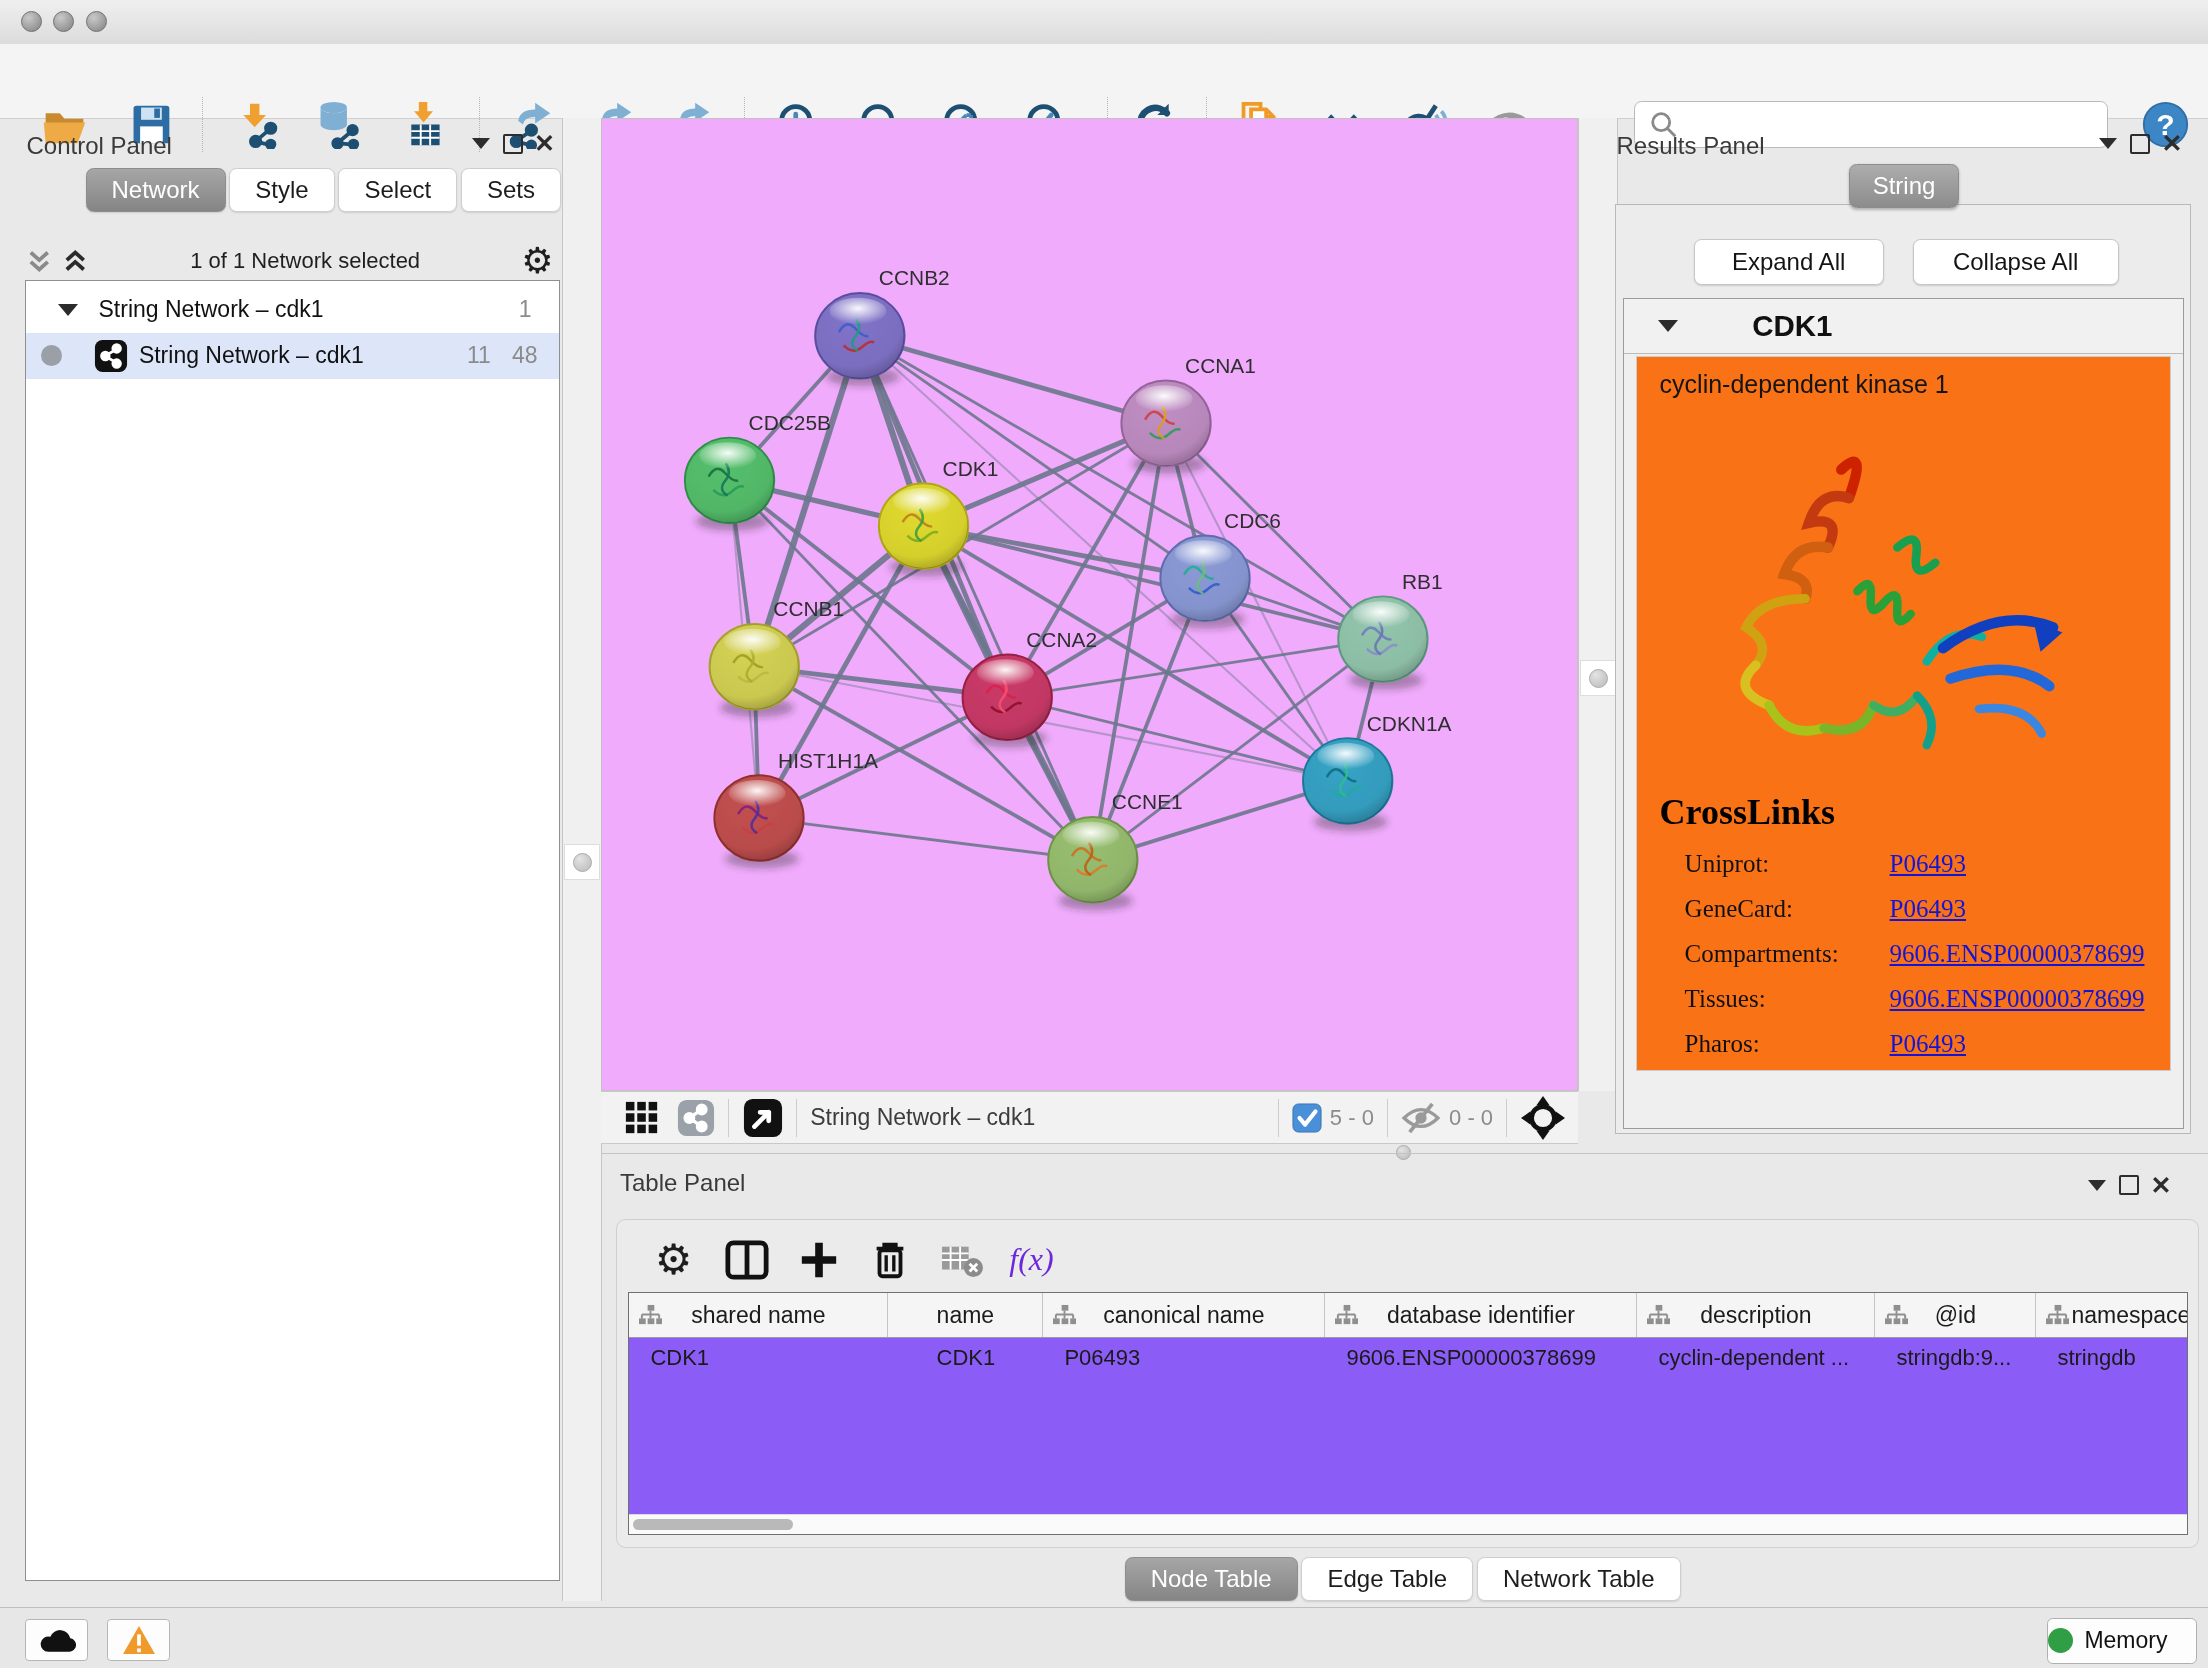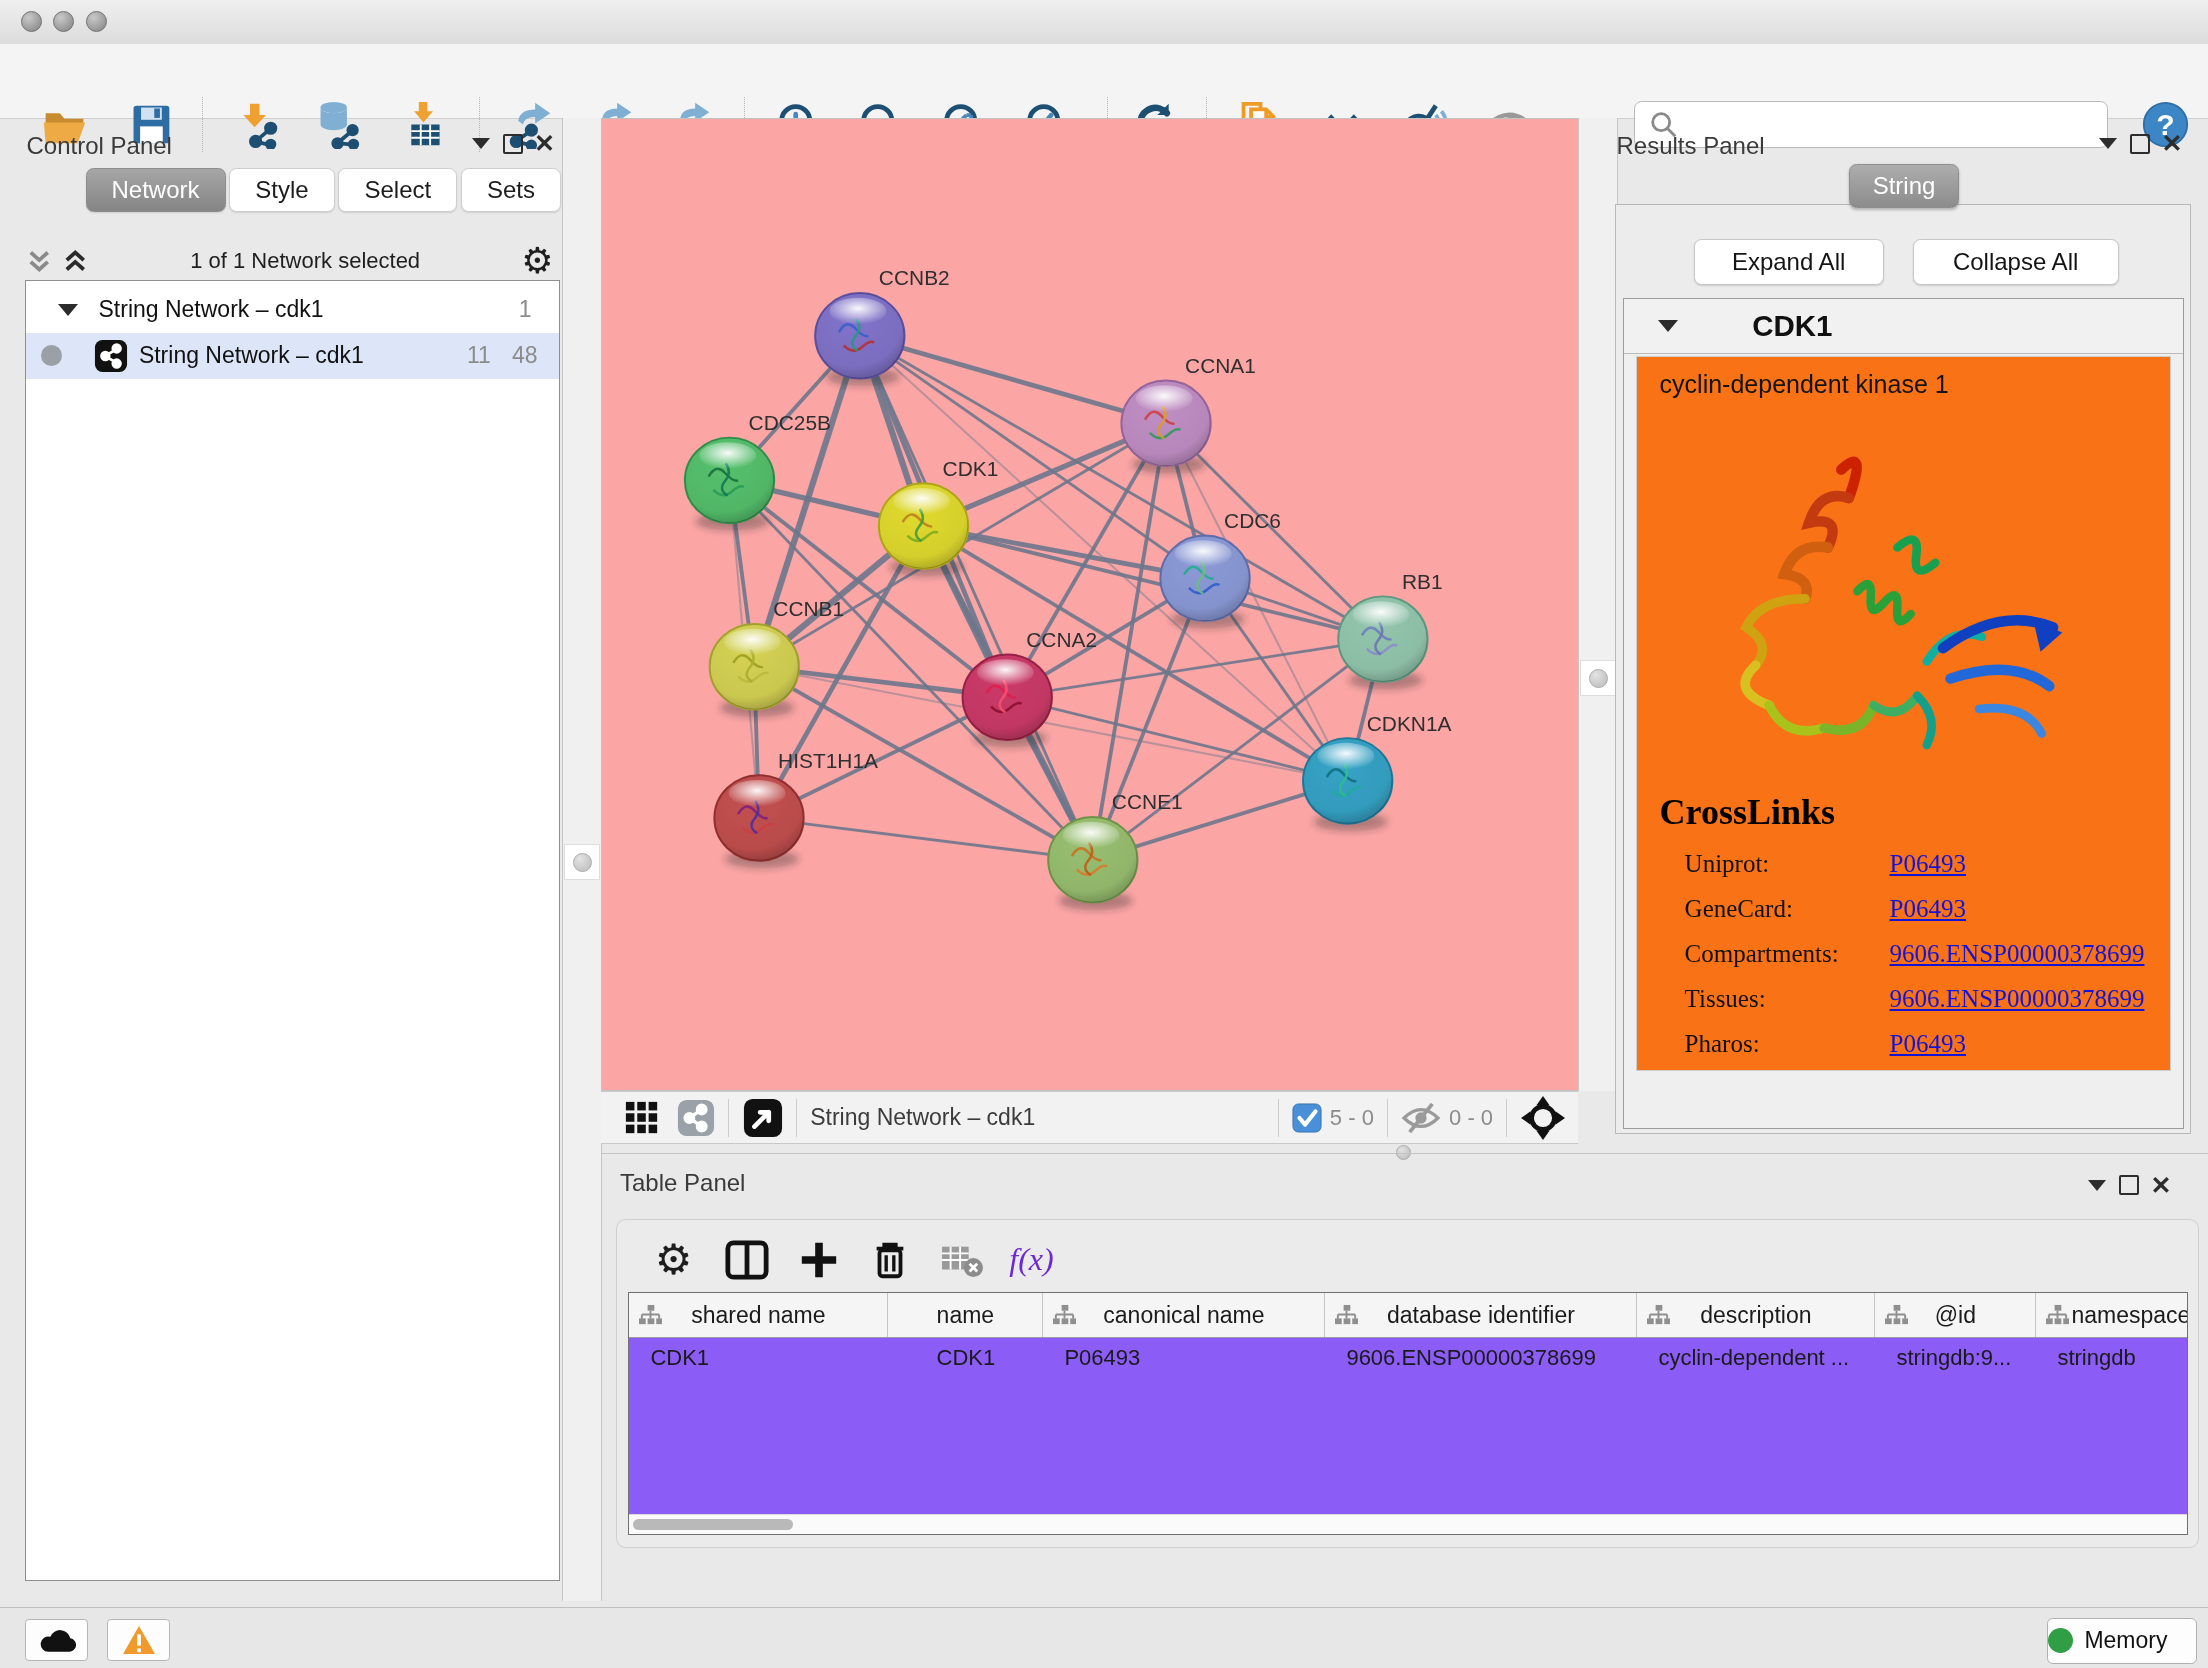--- a/index.html
+++ b/index.html
@@ -52,21 +52,21 @@
     border-top:12.4px solid #2b2b2b;}
   .gear{font-size:36px;color:#1e1e1e;line-height:1;}
   
   .vsplit{top:118px;width:38px;height:1483px;background:#f0f0f0;
     border-left:1px solid #c6c6c6;border-right:1px solid #c6c6c6;}
   .split-handle{position:absolute;width:34px;height:34px;background:#fff;border:1px solid #ddd;
     display:flex;align-items:center;justify-content:center;}
   .split-dot{width:19px;height:19px;border-radius:50%;
     background:radial-gradient(circle at 35% 30%,#e3e3e3,#b9b9b9);border:1px solid #aaa;box-sizing:border-box;}
   
-  #net-canvas{left:601px;top:118px;width:977px;height:973px;background:#fca5a5;
+  #net-canvas{left:601px;top:118px;width:977px;height:973px;background:#f0abfc;
     border:1px solid #c2c2c2;box-sizing:border-box;}
   #view-toolbar{left:601px;top:1091px;width:977px;height:53px;background:#f2f2f2;
     border-top:1px solid #c9c9c9;border-bottom:1px solid #c9c9c9;box-sizing:border-box;
     display:flex;align-items:center;}
   .vt-sep{width:0;height:38px;border-left:1px solid #cdcdcd;margin:0 13.3px;}
   #vt-title{font-size:23px;color:#3c3c3c;}
   .vt-count{font-size:22px;color:#8b8b8b;margin-left:7.6px;}
   
   #results-panel{left:1607px;top:124px;width:601px;height:1010px;}
   #rp-tab{position:absolute;left:242px;top:40px;width:108px;height:42px;
@@ -819,20 +819,25 @@
             <div class="td" style="width: 312px;">9606.ENSP00000378699</div>
             <div class="td" style="width: 238px;">cyclin-dependent ...</div>
             <div class="td" style="width: 161px;">stringdb:9...</div>
             <div class="td" style="width: 190px;">stringdb</div>
           </div>
         <div id="table-scroll">
           <div id="scroll-thumb"></div>
         </div>
       </div>
     </div>
+    <div id="tp-tabs">
+        <div class="tab active">Node Table</div>
+        <div class="tab">Edge Table</div>
+        <div class="tab">Network Table</div>
+      </div>
   </div>
 
   <div id="statusbar" class="abs">
     <div class="sb-btn" style="left:25px">
       <svg width="38" height="28.5" viewBox="0 0 40 30">
           <path d="M11 27a8 8 0 1 1 2-15.7A11 11 0 0 1 34 13a7 7 0 0 1-2 14z" fill="#111"></path>
         </svg>
     </div>
     <div class="sb-btn" style="left:107px">
       <svg width="34" height="30" viewBox="0 0 36 32">

